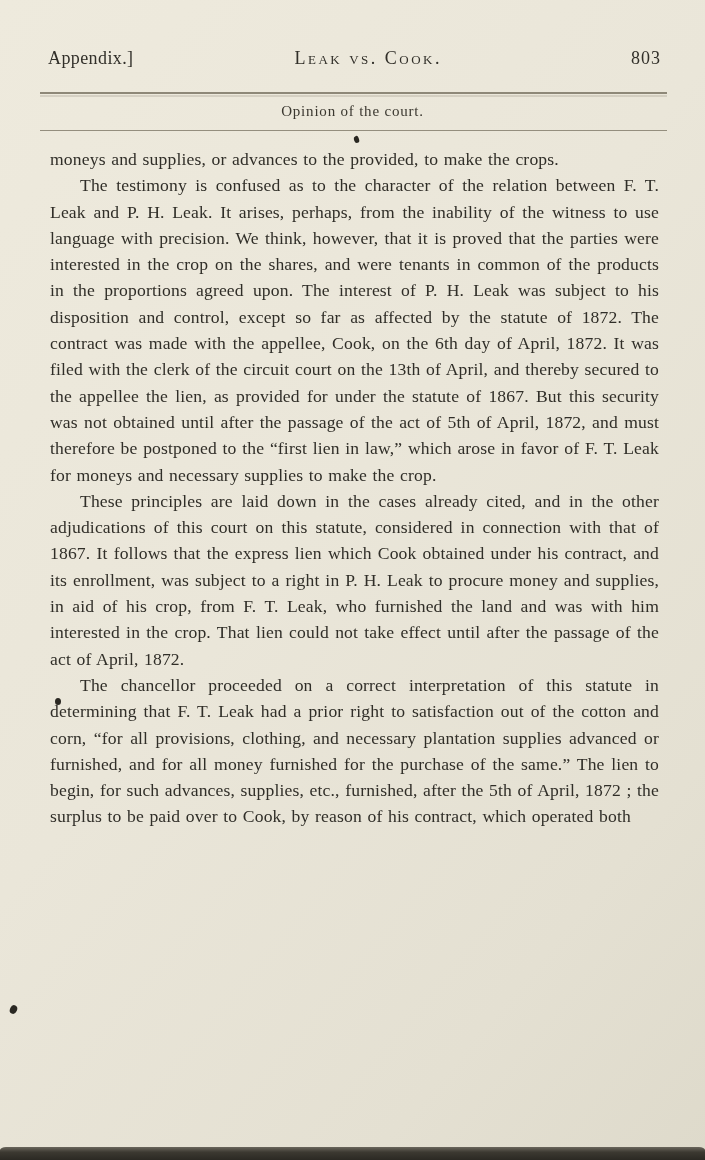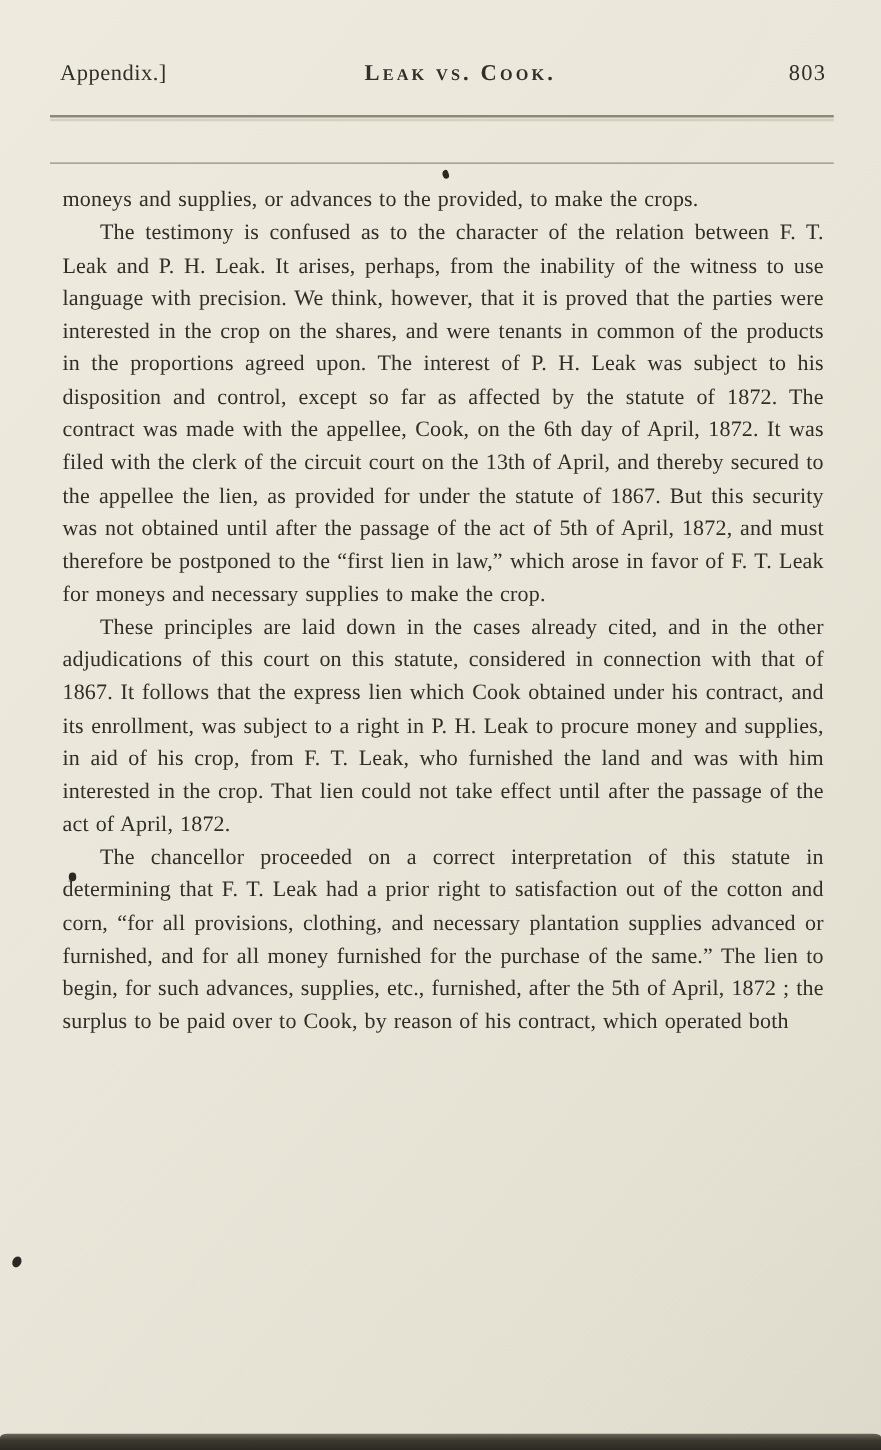--- a/index.html
+++ b/index.html
@@ -31,21 +31,20 @@
     align-items: baseline;
     font-size: 18px;
   }
   .header-left {
     letter-spacing: 0.4px;
   }
   .header-center {
     font-variant: small-caps;
     letter-spacing: 2.5px;
     transform: translateX(-14px);
-    font-weight: bold;
   }
   .header-right {
     letter-spacing: 1px;
     text-align: right;
   }
   
   .rule-top {
     position: absolute;
     top: 92px;
     left: 40px;
@@ -135,20 +134,21 @@
 <div class="page">
 
   <div class="header">
     <span class="header-left">Appendix.]</span>
     <span class="header-center">Leak vs. Cook.</span>
     <span class="header-right">803</span>
   </div>
 
   <div class="rule-top"></div>
 
+  <div class="running-head">Opinion of the court.</div>
 
   <div class="rule-bottom"></div>
 
   <div class="body-text">
     <p class="no-indent">moneys and supplies, or advances to the provided, to make the crops.</p>
     <p>The testimony is confused as to the character of the relation between F. T. Leak and P. H. Leak.  It arises, perhaps, from the inability of the witness to use language with precision.  We think, however, that it is proved that the parties were interested in the crop on the shares, and were tenants in common of the products in the proportions agreed upon.  The interest of P. H. Leak was subject to his disposition and control, except so far as affected by the statute of 1872.  The contract was made with the appellee, Cook, on the 6th day of April, 1872.  It was filed with the clerk of the circuit court on the 13th of April, and thereby secured to the appellee the lien, as provided for under the statute of 1867.  But this security was not obtained until after the passage of the act of 5th of April, 1872, and must therefore be postponed to the “first lien in law,” which arose in favor of F. T. Leak for moneys and necessary supplies to make the crop.</p>
     <p>These principles are laid down in the cases already cited, and in the other adjudications of this court on this statute, considered in connection with that of 1867.  It follows that the express lien which Cook obtained under his contract, and its enrollment, was subject to a right in P. H. Leak to procure money and supplies, in aid of his crop, from F. T. Leak, who furnished the land and was with him interested in the crop.  That lien could not take effect until after the passage of the act of April, 1872.</p>
     <p>The chancellor proceeded on a correct interpretation of this statute in determining that F. T. Leak had a prior right to satisfaction out of the cotton and corn, “for all provisions, clothing, and necessary plantation supplies advanced or furnished, and for all money furnished for the purchase of the same.”  The lien to begin, for such advances, supplies, etc., furnished, after the 5th of April, 1872 ; the surplus to be paid over to Cook, by reason of his contract, which operated both</p>
   </div>
 

